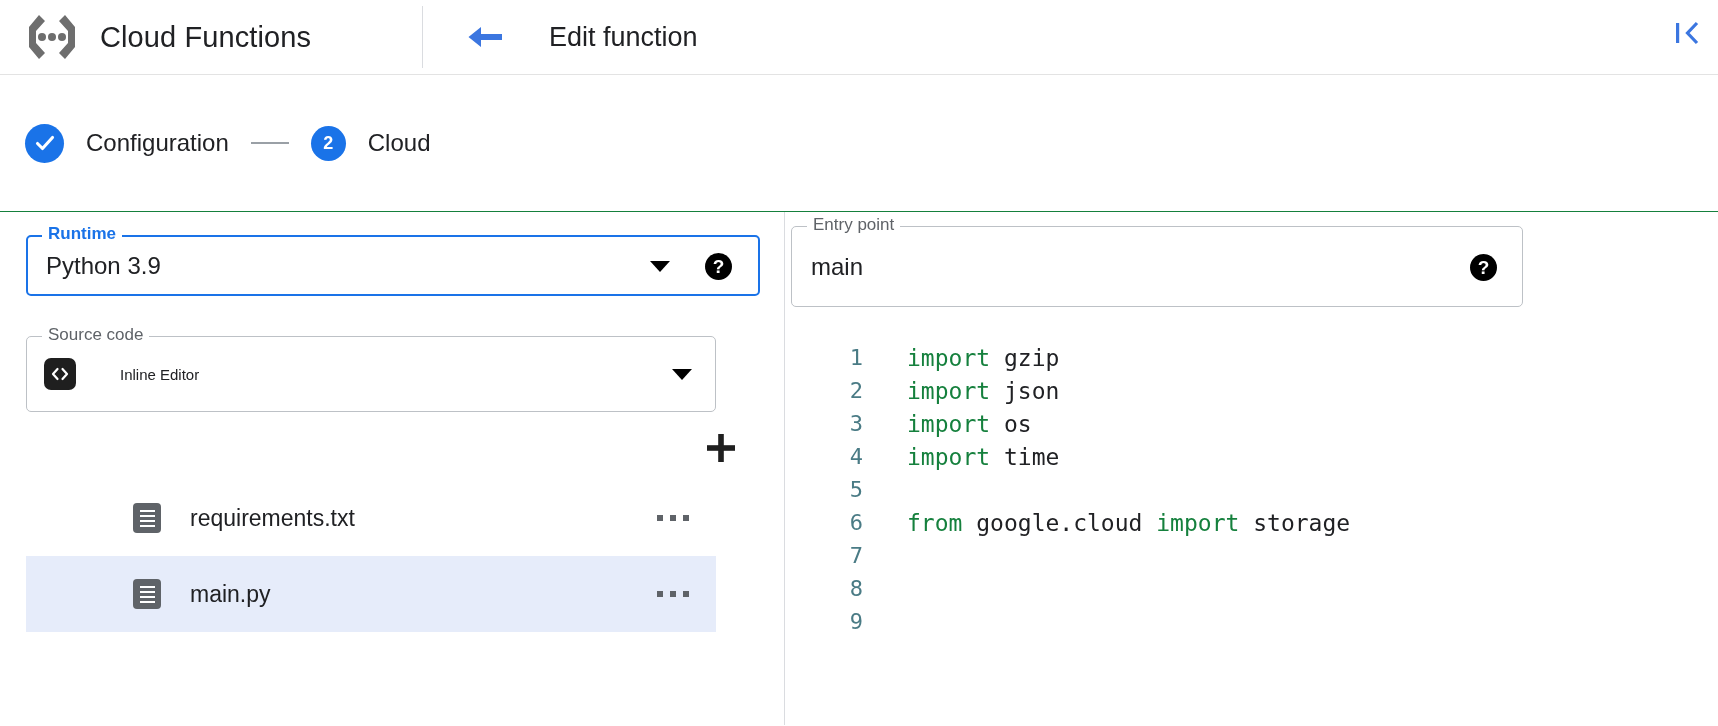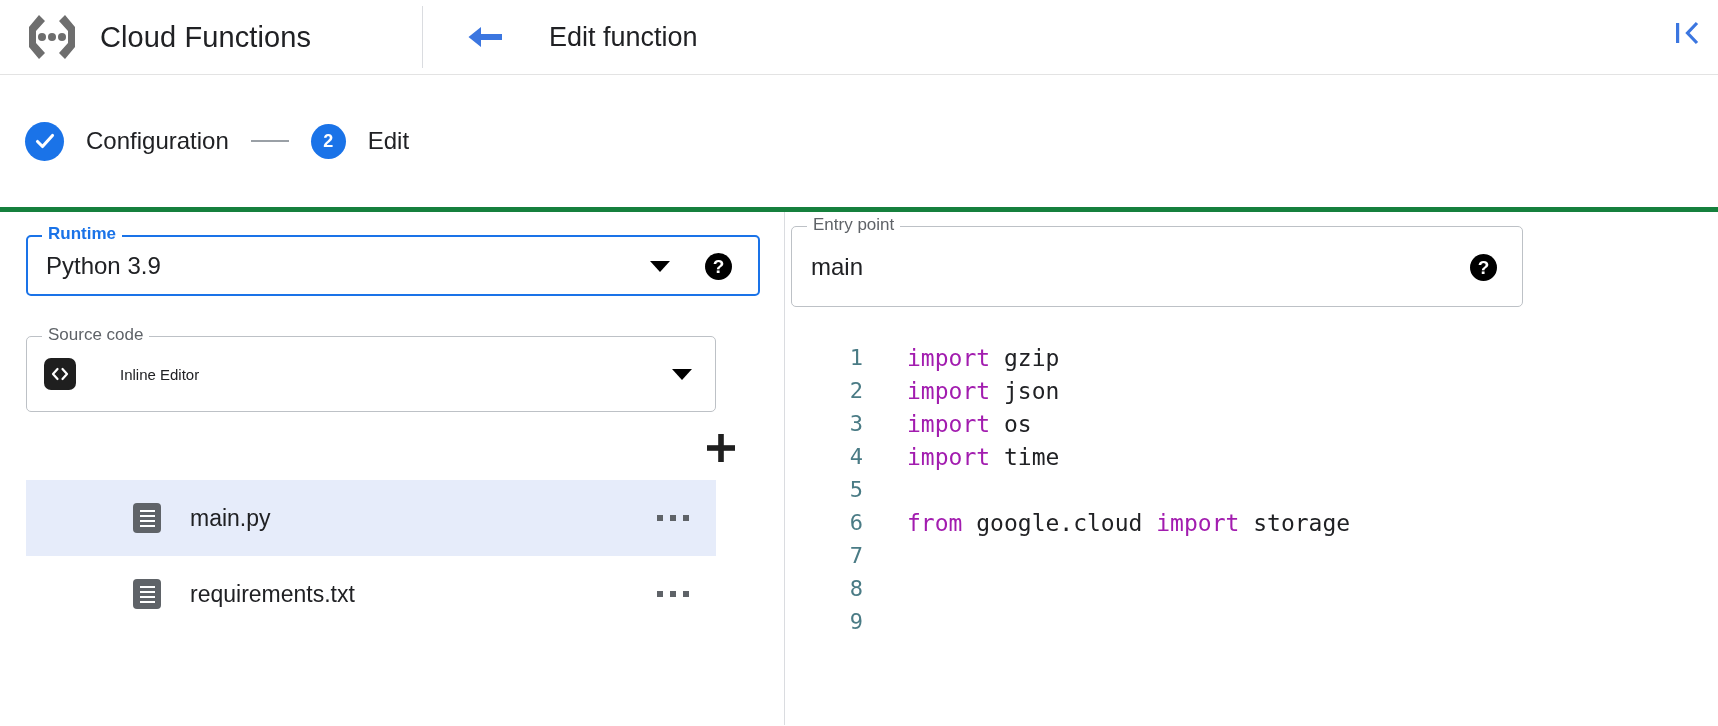--- a/index.html
+++ b/index.html
@@ -73,21 +73,21 @@
     height: 34px;
     cursor: pointer;
   }
 
   
   .stepper {
     height: 137px;
     display: flex;
     align-items: center;
     padding-left: 25px;
-    border-bottom: 5px solid #15803d;
+    border-bottom: 1px solid #15803d;
     box-sizing: border-box;
   }
   .step {
     display: flex;
     align-items: center;
     cursor: pointer;
   }
   .step-circle {
     width: 39px;
     height: 39px;
@@ -346,21 +346,21 @@
     width: 78px;
     text-align: right;
     color: #4a7b85;
     flex: 0 0 auto;
     font-size: 22px;
   }
   .code-text {
     margin-left: 44px;
     color: #202124;
   }
-  .kw { color: #a21caf; }
+  .kw { color: #15803d; }
 </style>
 </head>
 <body>
 
 <div class="header">
   <div class="product-area">
     <svg class="cf-logo" viewBox="0 0 60 52">
       <path d="M17 4 L7 16 L7 36 L17 48 L23 42 L14 32 L14 20 L23 10 Z" fill="#6e6e6e"></path>
       <path d="M43 4 L53 16 L53 36 L43 48 L37 42 L46 32 L46 20 L37 10 Z" fill="#6e6e6e"></path>
       <circle cx="20" cy="26" r="4" fill="#6e6e6e"></circle>
@@ -387,21 +387,21 @@
         <path d="M4.5 12.5 L9.5 17.5 L19.5 6.5" fill="none" stroke="#fff" stroke-width="3.1" stroke-linecap="round" stroke-linejoin="round"></path>
       </svg>
     </div>
     <div class="step-label">Configuration</div>
   </div>
   <div class="step-connector"></div>
   <div class="step">
     <div class="step-circle small">
       <span class="step-num">2</span>
     </div>
-    <div class="step-label">Edit</div>
+    <div class="step-label">Cloud</div>
   </div>
 </div>
 
 <div class="body-wrap">
 
   <div class="left-pane">
 
     <div class="field focused" id="runtime-field">
       <div class="field-box"></div>
       <div class="field-label">Runtime</div>
@@ -422,42 +422,42 @@
       <div class="field-value">Inline Editor</div>
       <div class="caret"></div>
     </div>
 
     <svg class="add-btn" viewBox="0 0 34 34">
       <rect x="14.2" y="3" width="5.6" height="28" fill="#1f1f1f"></rect>
       <rect x="3" y="14.2" width="28" height="5.6" fill="#1f1f1f"></rect>
     </svg>
 
     <div class="file-list">
-      <div class="file-row selected">
+      <div class="file-row">
         <div class="file-icon">
           <i></i>
             <i></i>
             <i></i>
             <i></i>
         </div>
-        <div class="file-name">main.py</div>
+        <div class="file-name">requirements.txt</div>
         <div class="row-menu">
           <span></span>
             <span></span>
             <span></span>
         </div>
       </div>
-      <div class="file-row">
+      <div class="file-row selected">
         <div class="file-icon">
           <i></i>
             <i></i>
             <i></i>
             <i></i>
         </div>
-        <div class="file-name">requirements.txt</div>
+        <div class="file-name">main.py</div>
         <div class="row-menu">
           <span></span>
             <span></span>
             <span></span>
         </div>
       </div>
     </div>
   </div>
 
   <div class="right-pane">

